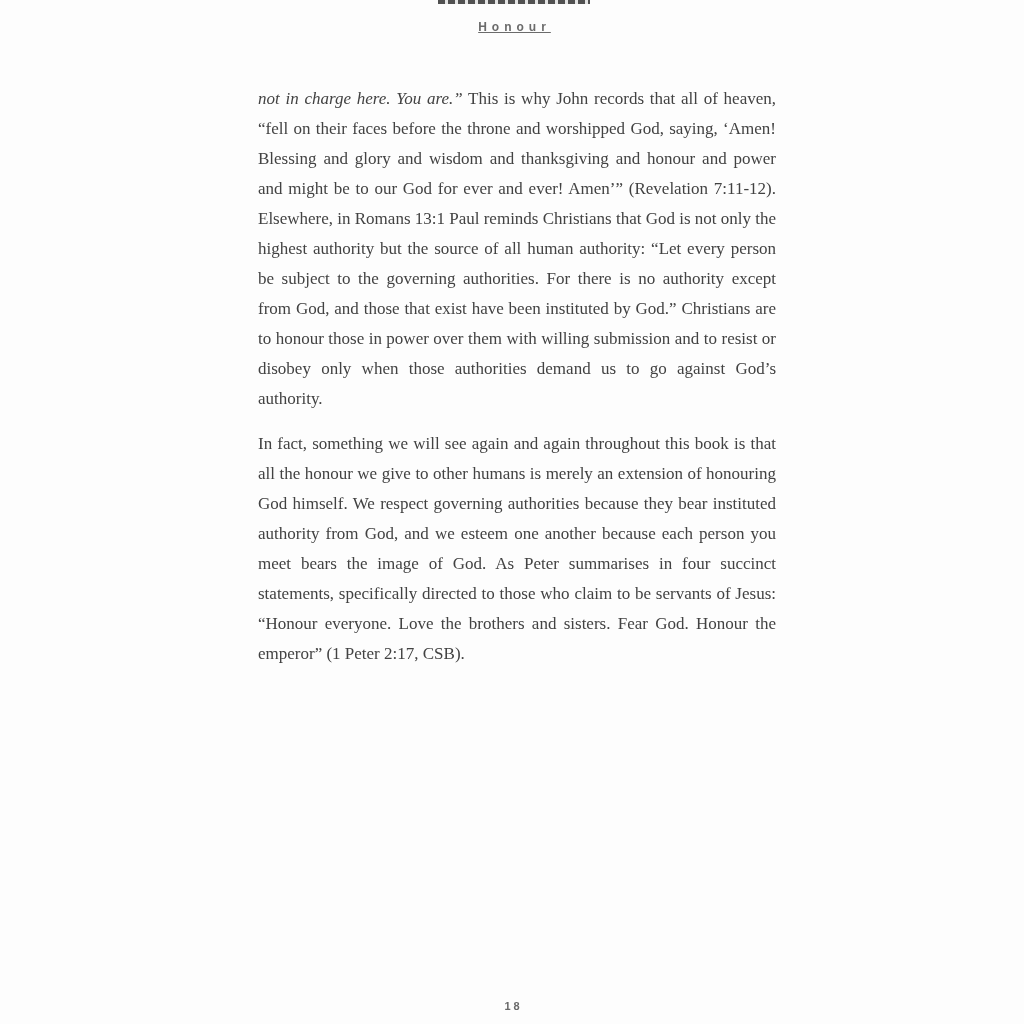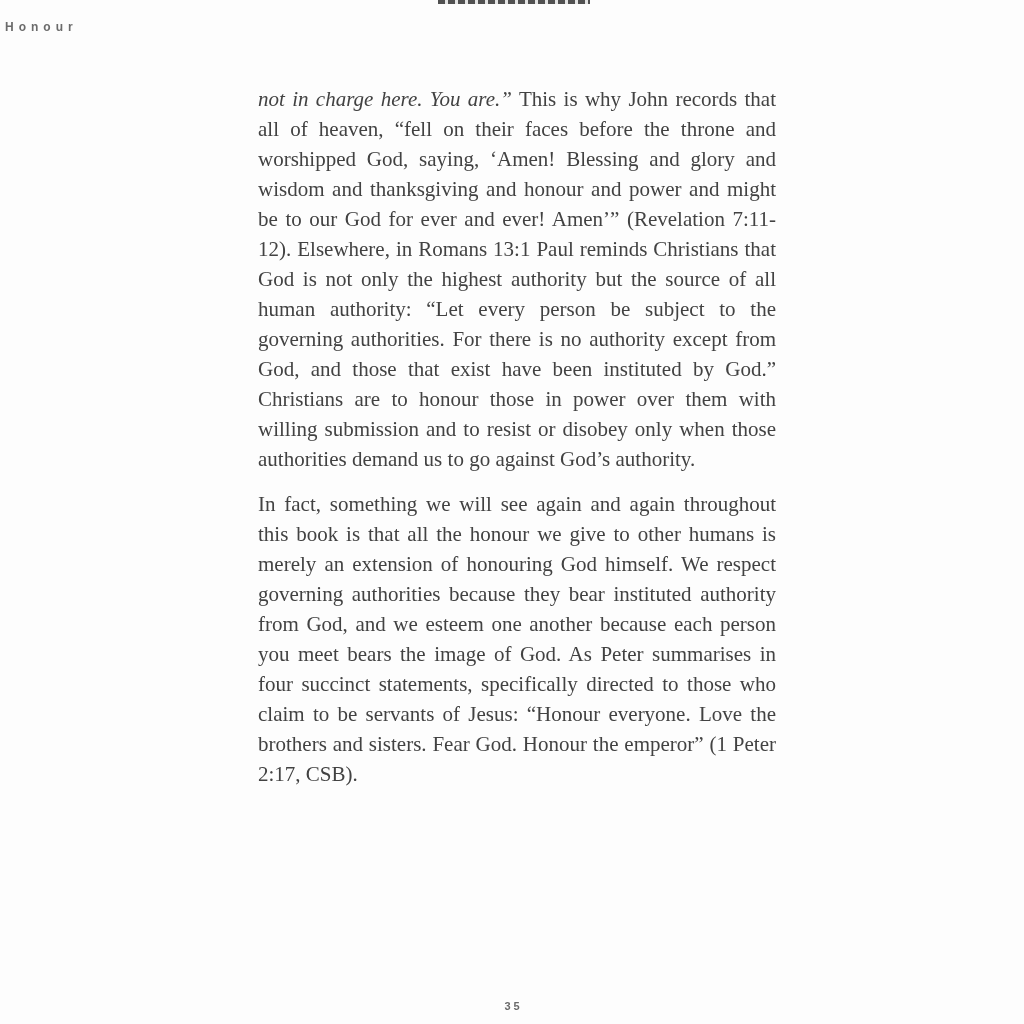--- a/index.html
+++ b/index.html
@@ -27,34 +27,35 @@
       #3e3e3e 0px, #3e3e3e 7px,
       rgba(62,62,62,0.15) 7px, rgba(62,62,62,0.15) 10px);
     filter: blur(0.6px);
     opacity: 0.9;
   }
   .running-header {
     position: absolute;
     top: 20px;
     left: 0;
     width: 100%;
-    text-align: left;
+    text-align: center;
     font-family: "Liberation Sans", sans-serif;
     font-weight: 700;
     font-size: 12px;
     letter-spacing: 5px;
     text-indent: 5px;
     color: #6b6b6b;
+    text-decoration: underline;
   }
   .text-column {
     position: absolute;
     left: 258px;
     top: 84px;
     width: 518px;
-    font-size: 21px;
+    font-size: 17px;
     line-height: 30px;
     color: #424242;
     text-align: justify;
   }
   .text-column p { margin: 0 0 15px 0; }
   .lead-italic { font-style: italic; }
   .page-number {
     position: absolute;
     top: 1000px;
     left: 0;
@@ -77,15 +78,15 @@
 
   <div class="running-header">Honour</div>
 
   <div class="text-column">
     <p><span class="lead-italic">not in charge here. You are.”</span><span> This is why John records that all of heaven, “fell on their faces before the throne and worshipped God, saying, ‘Amen! Blessing and glory and wisdom and thanksgiving and honour and power and might be to our God for ever and ever! Amen’” (Revelation 7:11-12). Elsewhere, in Romans 13:1 Paul reminds Christians that God is not only the highest authority but the source of all human authority: “Let every person be subject to the governing authorities. For there is no authority except from God, and those that exist have been instituted by God.” Christians are to honour those in power over them with willing submission and to resist or disobey only when those authorities demand us to go against God’s authority.</span></p>
 
     <p>In fact, something we will see again and again throughout this book is that all the honour we give to other humans is merely an extension of honouring God himself. We respect governing authorities because they bear instituted authority from God, and we esteem one another because each person you meet bears the image of God. As Peter summarises in four succinct statements, specifically directed to those who claim to be servants of Jesus: “Honour everyone. Love the brothers and sisters. Fear God. Honour the emperor” (1 Peter 2:17, CSB).</p>
 
   </div>
 
-  <div class="page-number">35</div>
+  <div class="page-number">18</div>
 
 </div>
 
 </body></html>

